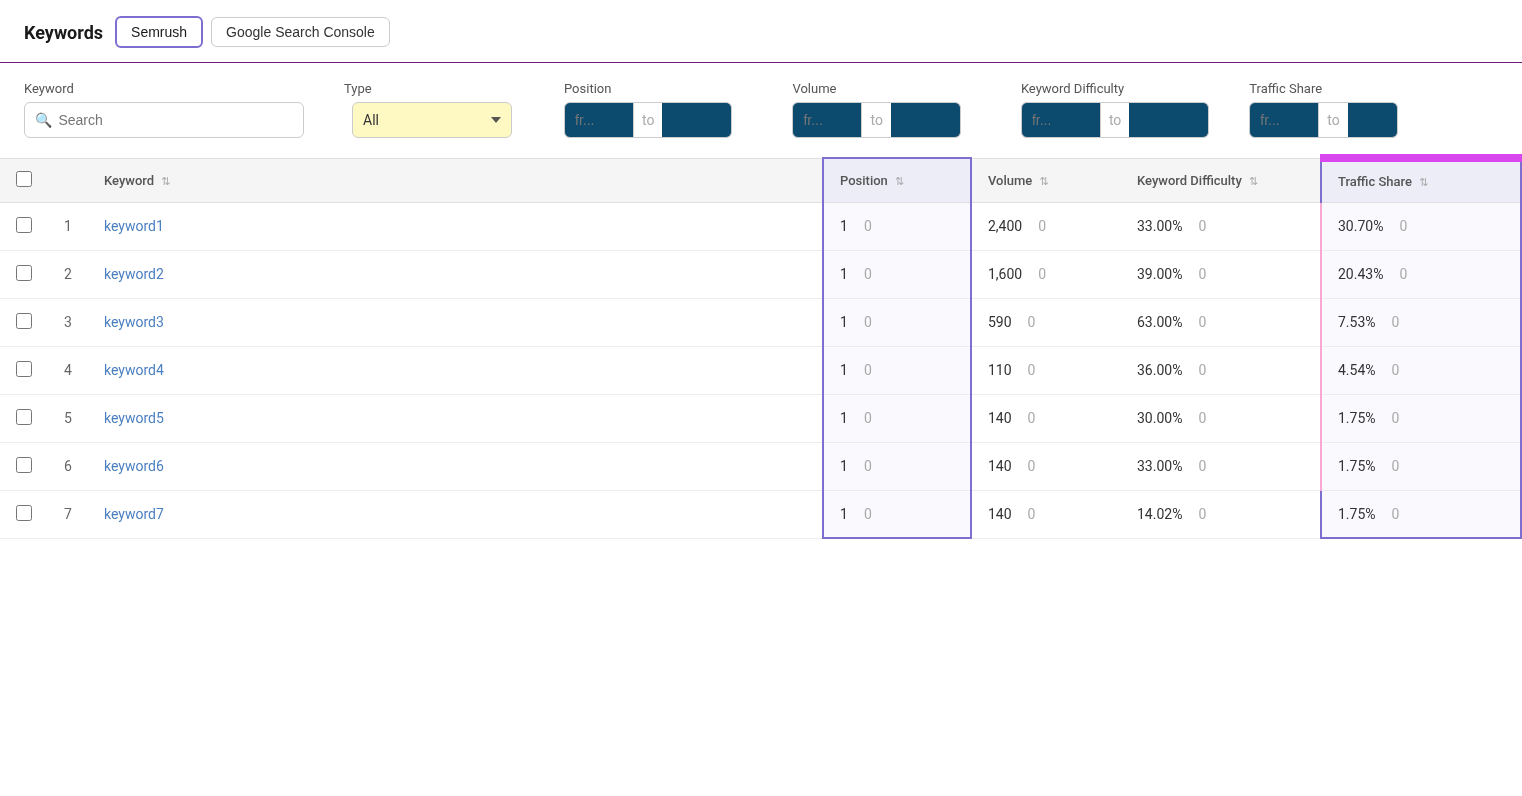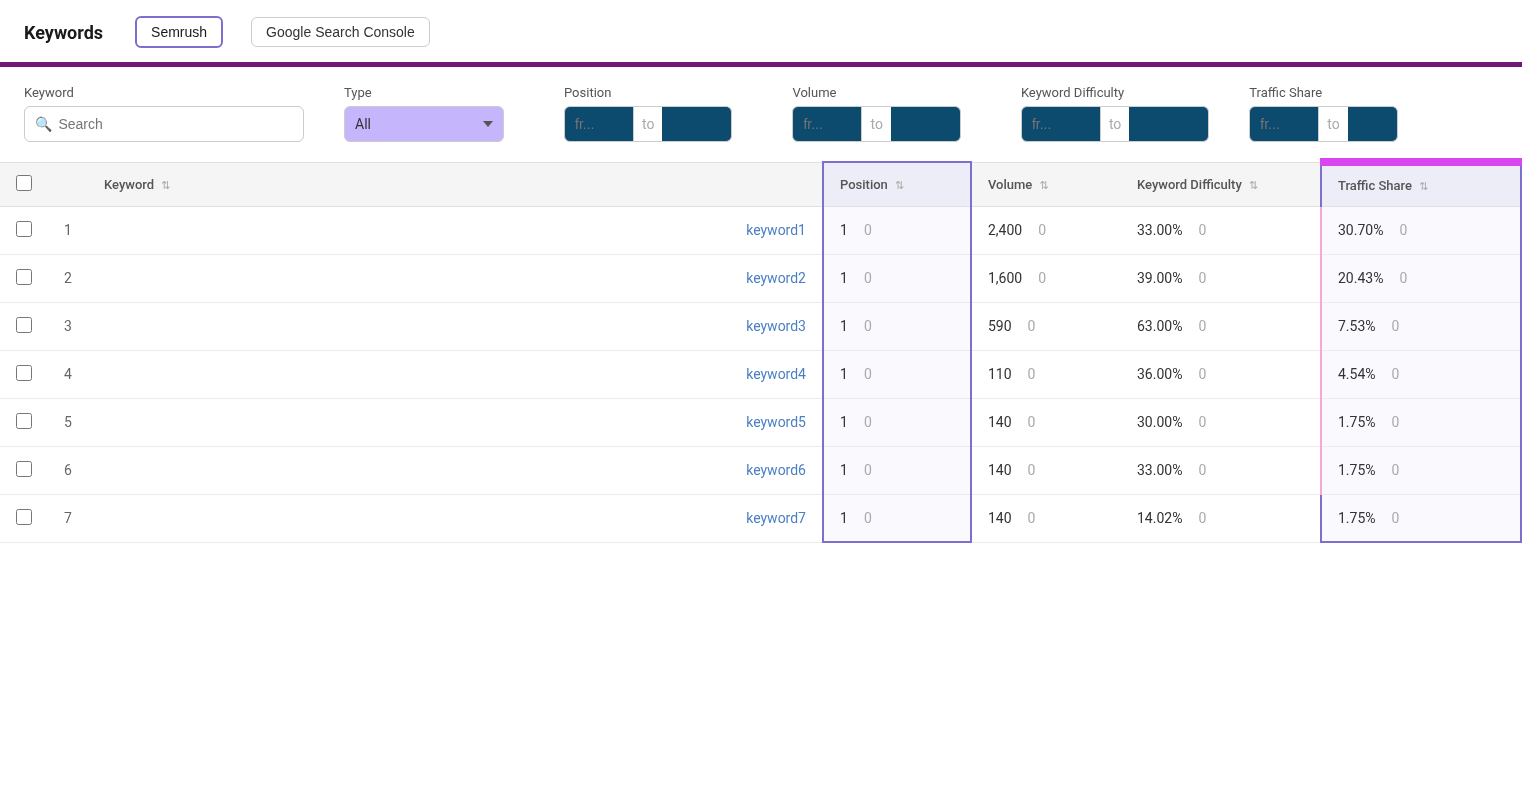--- a/index.html
+++ b/index.html
@@ -7,22 +7,22 @@
       font-family: -apple-system, BlinkMacSystemFont, 'Segoe UI', Roboto, sans-serif;
       background: #fff;
       color: #333;
       font-size: 15px;
     }
 
     .header {
       display: flex;
       align-items: center;
       padding: 16px 24px 14px 24px;
-      border-bottom: 5px solid #701a75;
-      gap: 28px;
+      border-bottom: 1px solid #701a75;
+      gap: 8px;
     }
 
     .header-title {
       font-weight: 700;
       font-size: 18px;
       color: #1a1a1a;
       margin-right: 4px;
     }
 
     .tab-btn {
@@ -102,25 +102,26 @@
       width: 160px;
       margin-right: 60px;
     }
 
     .select-wrap {
       display: flex;
       align-items: center;
       border: 1px solid #ccc;
       border-radius: 6px;
       padding: 6px 10px;
-      background: #c4b5fd;
+      background: #fef9c3;
       height: 36px;
       width: 160px;
       justify-content: space-between;
       cursor: pointer;
+      margin-left: 8px;
     }
 
     .select-wrap span {
       font-size: 14px;
       color: #333;
     }
 
     .range-filter-group {
       display: flex;
       flex-direction: column;
@@ -206,21 +207,21 @@
     }
 
     tbody tr {
       border-bottom: 1px solid #ececec;
     }
 
     tbody td {
       padding: 14px 16px;
       font-size: 14px;
       color: #333;
-      text-align: right;
+      text-align: left;
       vertical-align: middle;
     }
 
     tbody td.col-position,
     tbody td.col-traffic {
       background: rgba(124, 111, 207, 0.04);
     }
 
     .col-check {
       width: 40px;

